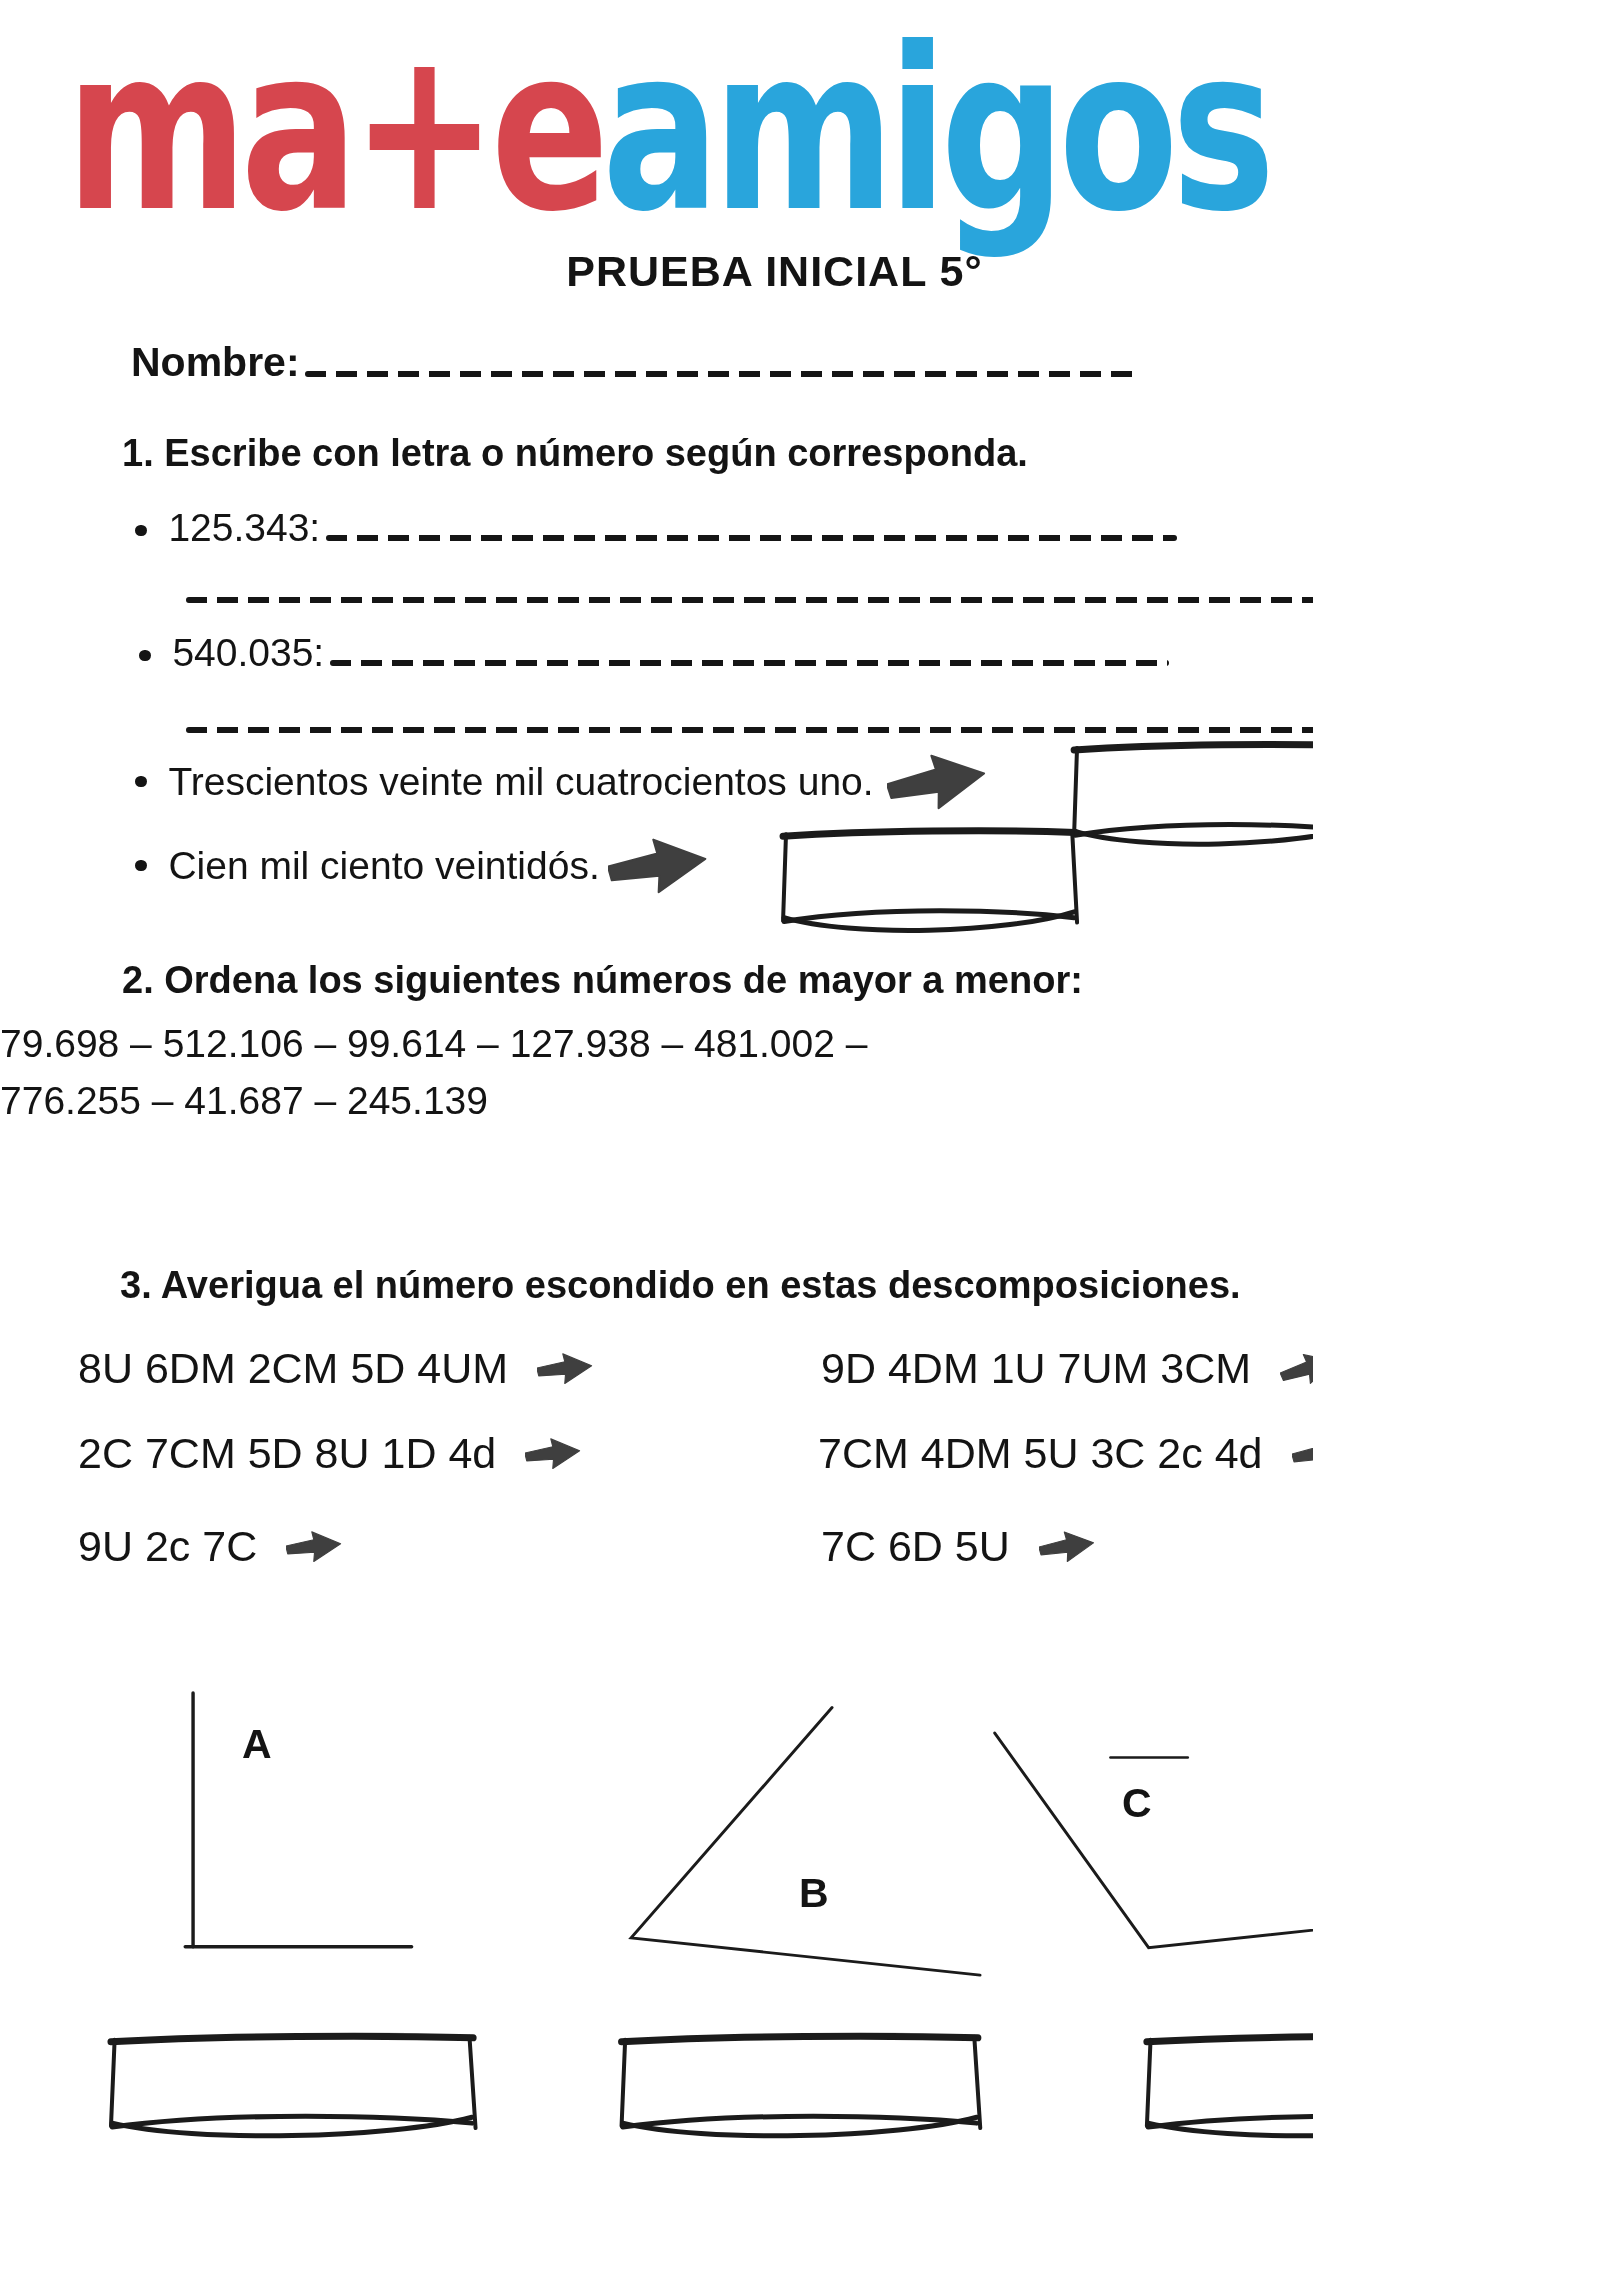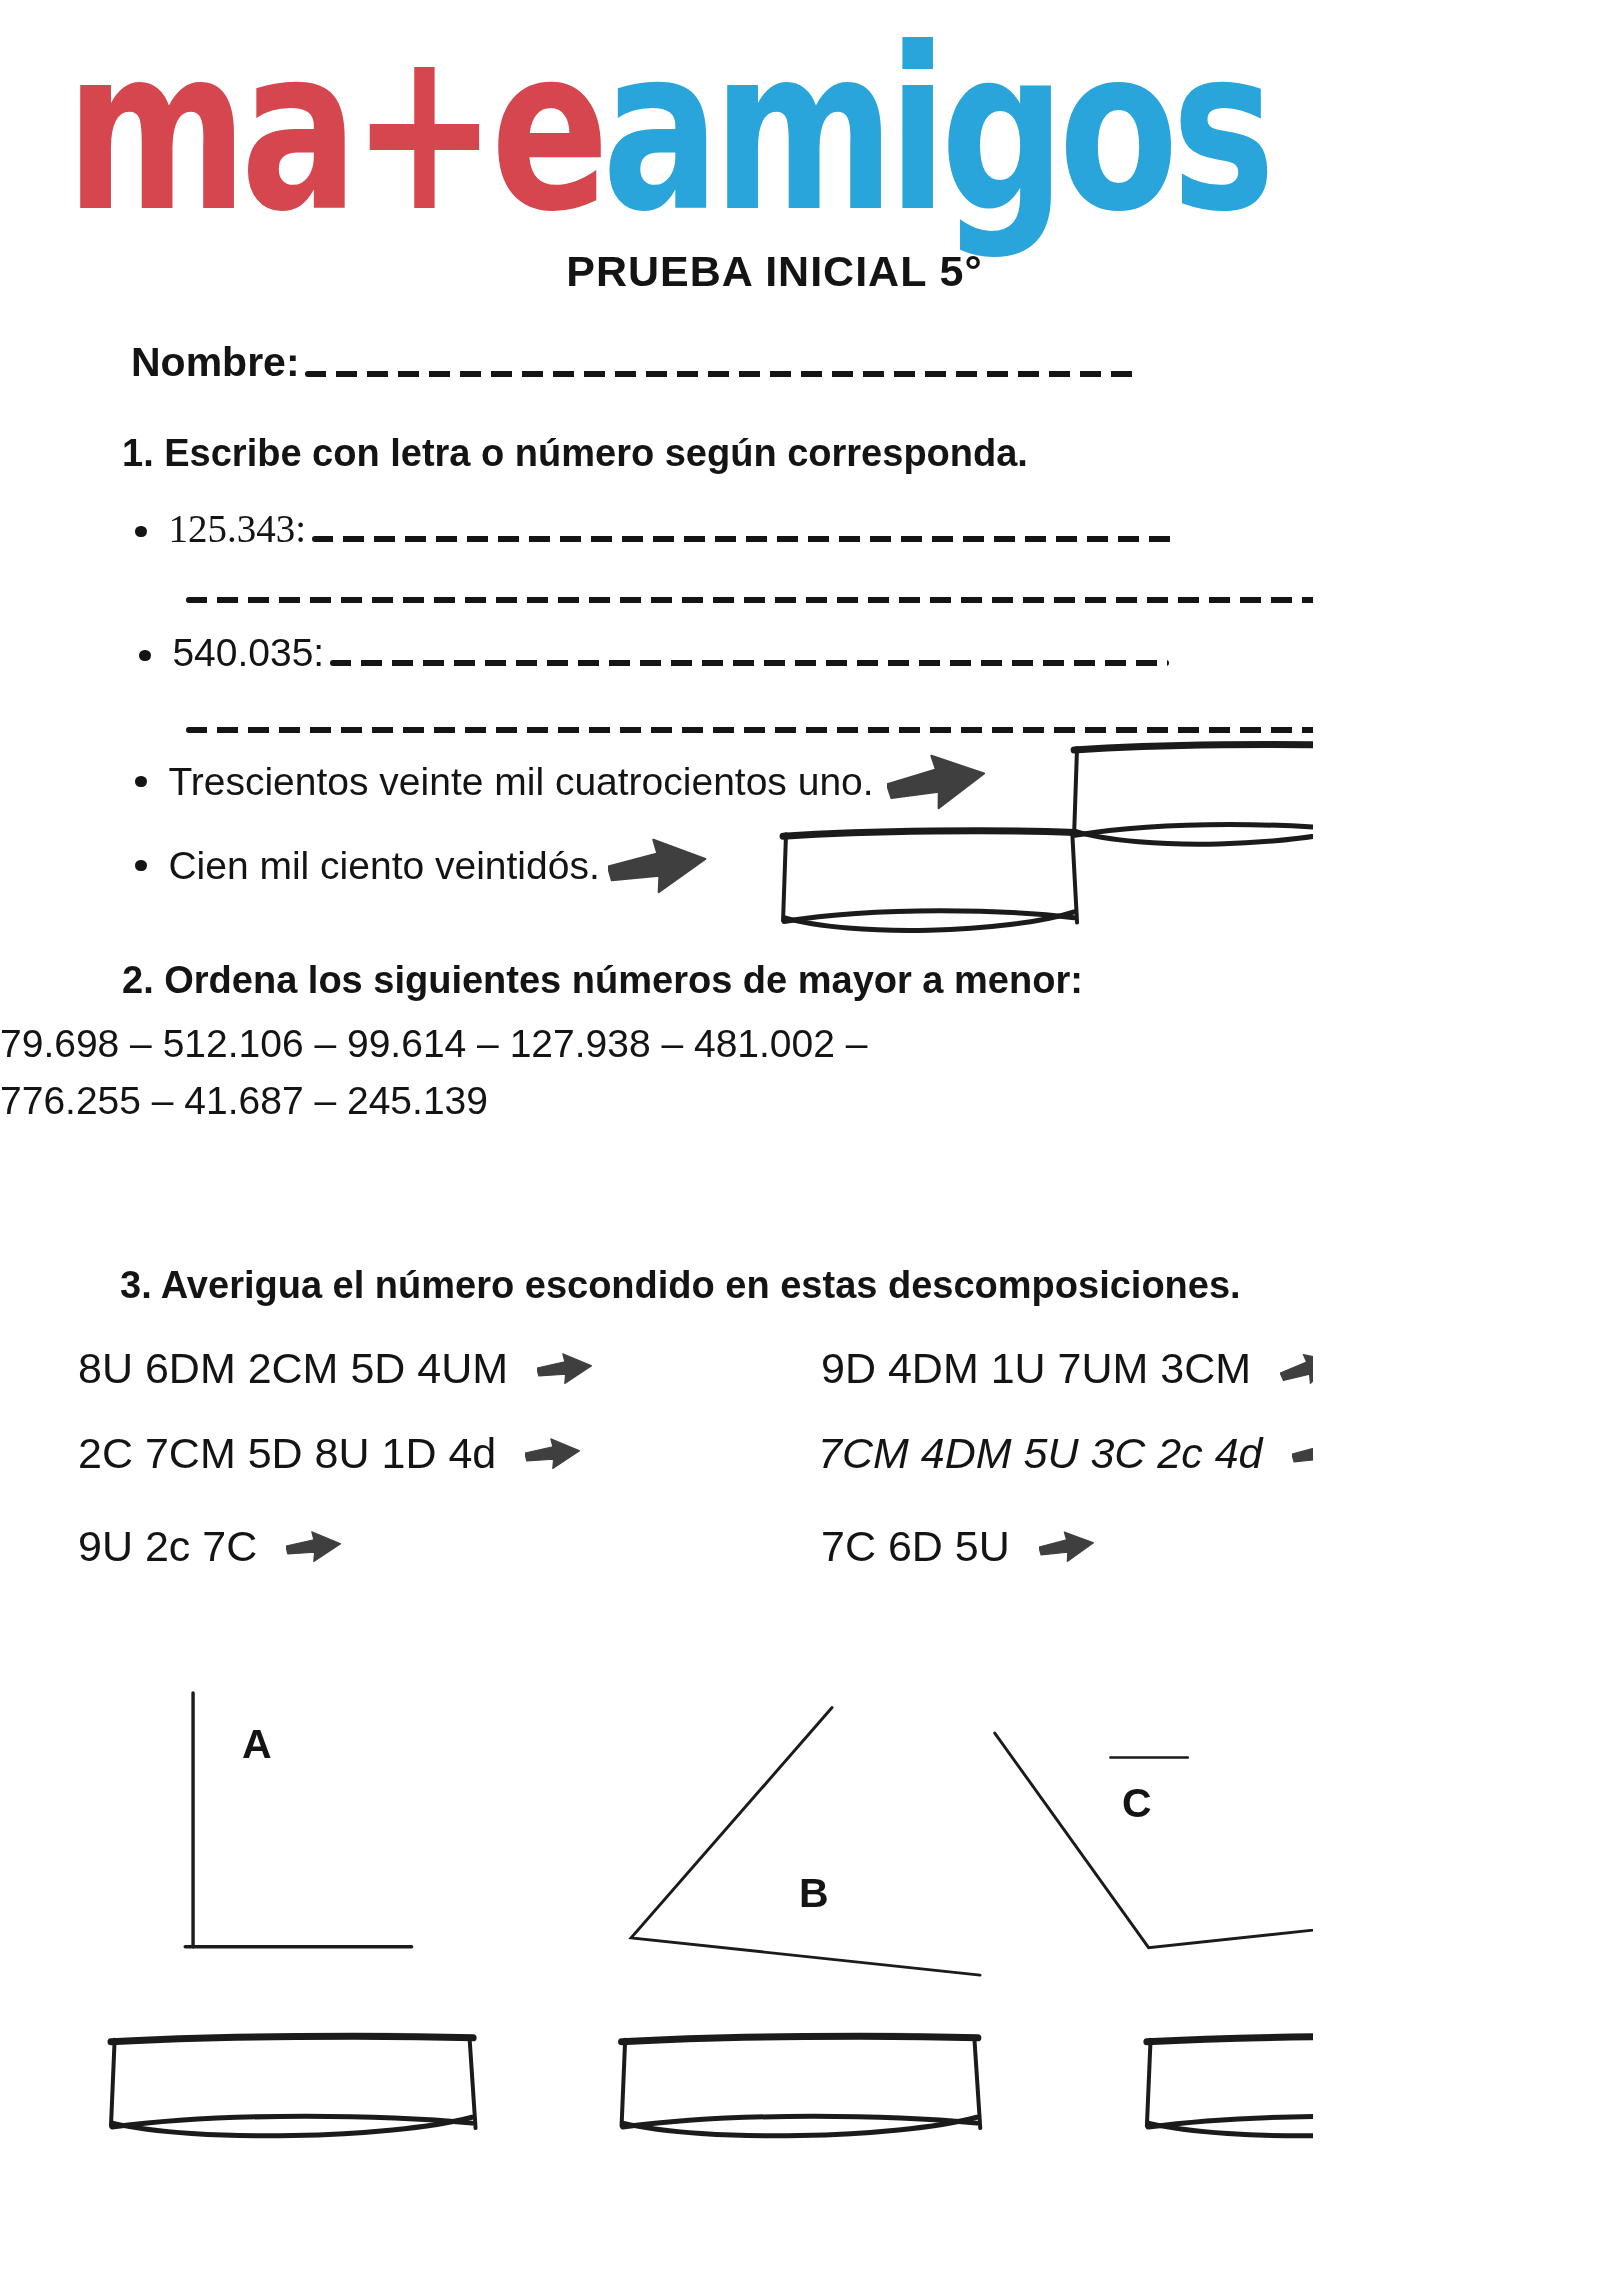--- a/index.html
+++ b/index.html
@@ -57,21 +57,21 @@
 
   <div class="title">PRUEBA INICIAL 5°</div>
 
   <div class="row" style="top:339px;left:131px;right:176px;">
     <span style="font-weight:bold;font-size:41px;">Nombre:</span>
     <span class="dash"></span>
   </div>
 
   <div class="heading" style="top:432px;left:122px;">1. Escribe con letra o número según corresponda.</div>
 
-  <div class="row" style="top:506px;left:135px;right:136px;font-family:Liberation Serif, serif;">
+  <div class="row" style="top:506px;left:135px;right:136px;">
     <span class="bullet"></span>
     <span class="bodytext">125.343:</span>
     <span class="dash"></span>
   </div>
   <div class="dashline dash" style="top:597px;left:186px;width:1292px;"></div>
 
   <div class="row" style="top:631px;left:139px;right:144px;">
     <span class="bullet"></span>
     <span class="bodytext">540.035:</span>
     <span class="dash"></span>
@@ -112,21 +112,21 @@
         <polygon points="0,24 50,18 48,4 96,30 46,56 49,40 2,38" transform="rotate(-16 50 30)"></polygon>
       </svg>
   </div>
 
   <div class="decorow" style="top:1426px;left:78px;">
     <span class="decotext">2C 7CM 5D 8U 1D 4d</span>
     <svg class="arrow-sm" viewBox="0 0 100 60">
         <polygon points="0,24 50,18 48,4 96,30 46,56 49,40 2,38" transform="rotate(-6 50 30)"></polygon>
       </svg>
   </div>
-  <div class="decorow" style="top:1426px;left:818px;font-style:italic;">
+  <div class="decorow" style="top:1426px;left:818px;">
     <span class="decotext">7CM 4DM 5U 3C 2c 4d</span>
     <svg class="arrow-sm" viewBox="0 0 100 60">
         <polygon points="0,24 50,18 48,4 96,30 46,56 49,40 2,38" transform="rotate(-8 50 30)"></polygon>
       </svg>
   </div>
 
   <div class="decorow" style="top:1519px;left:78px;">
     <span class="decotext">9U 2c 7C</span>
     <svg class="arrow-sm" viewBox="0 0 100 60">
         <polygon points="0,24 50,18 48,4 96,30 46,56 49,40 2,38" transform="rotate(-6 50 30)"></polygon>

